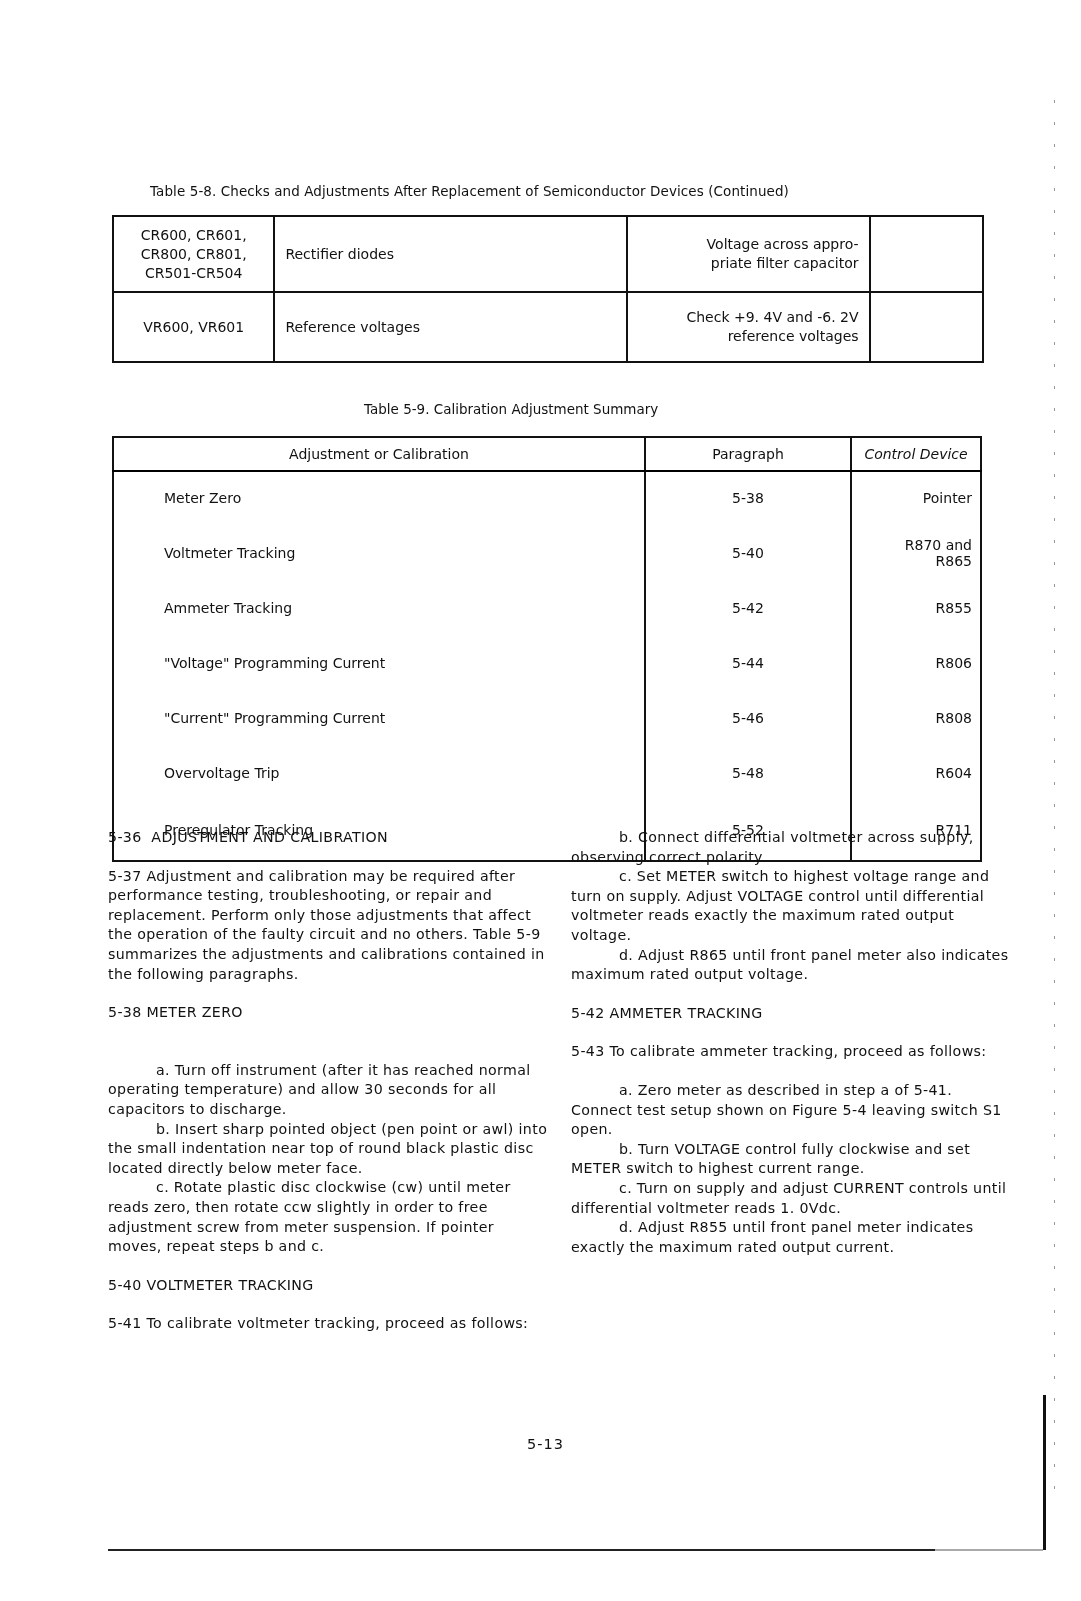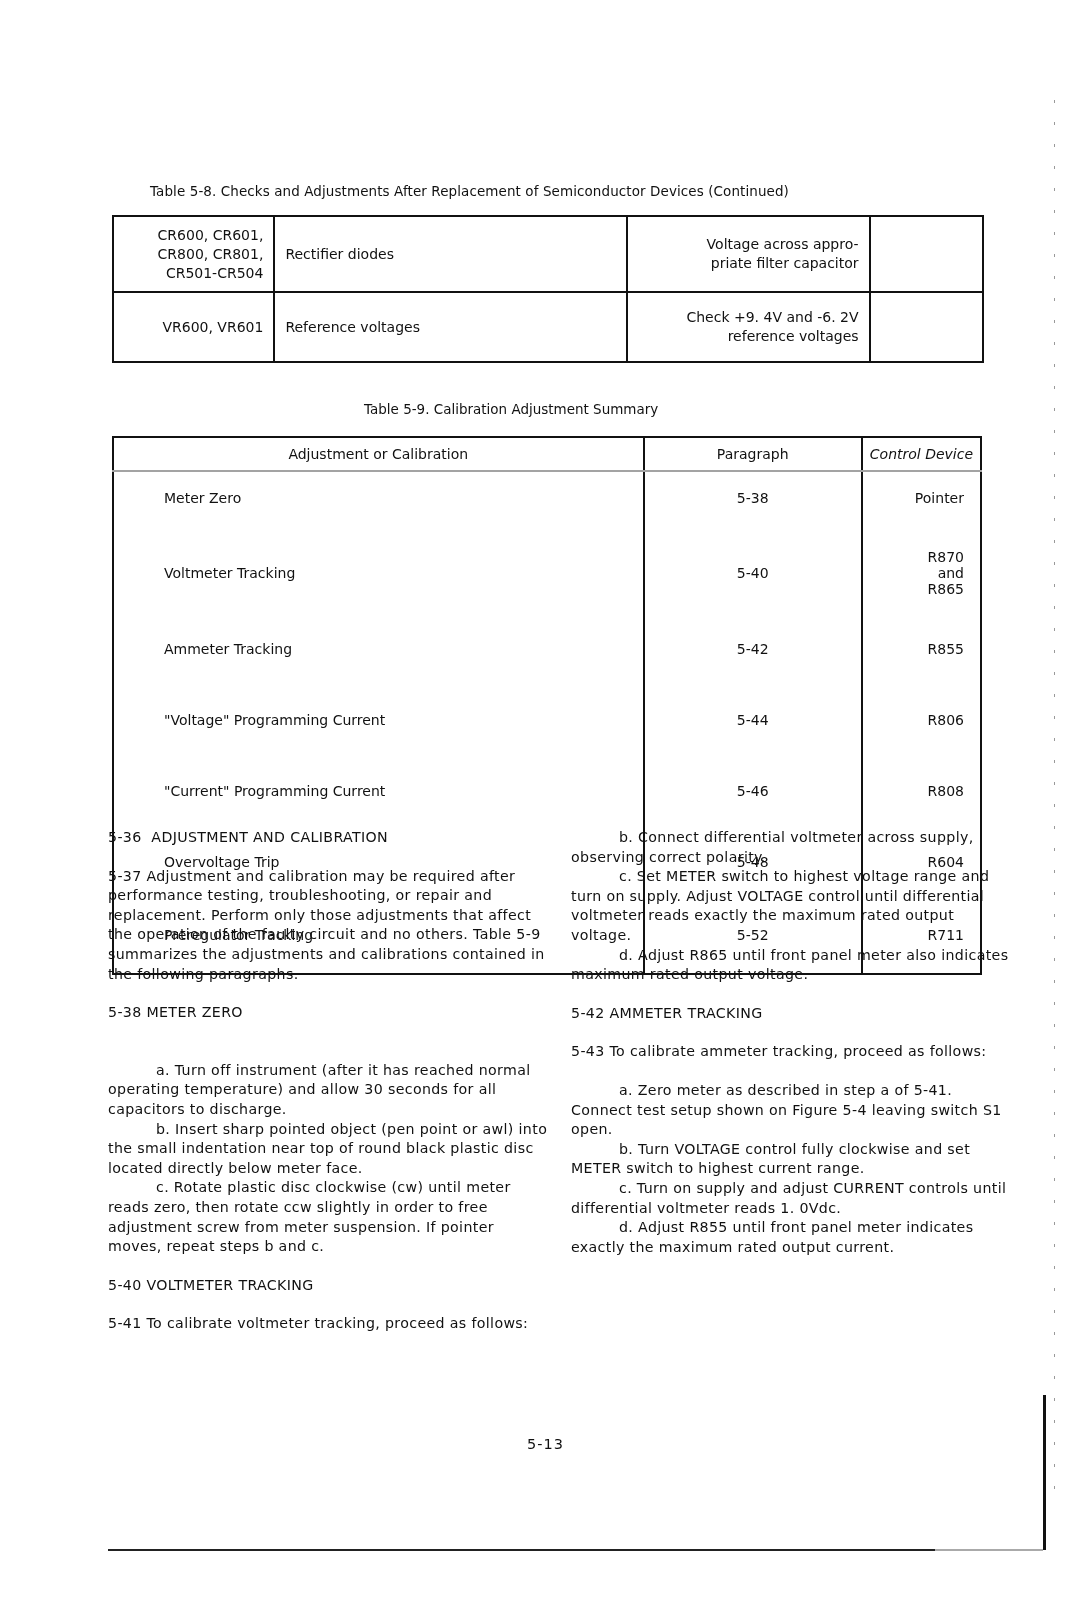--- a/index.html
+++ b/index.html
@@ -15,40 +15,40 @@
       transform: scaleX(0.93); transform-origin: left top;
     }
     table { border-collapse: collapse; }
     .t58 {
       left: 112px; top: 215px; width: 872px;
       font-size: 14px;
     }
     .t58 td { border: 2px solid #111; vertical-align: middle; padding: 0 10px; line-height: 19px; }
     .t58 tr.r1 td { height: 74px; }
     .t58 tr.r2 td { height: 68px; }
-    .t58 td.c1 { width: 140px; text-align: right; padding-right: 10px; }
+    .t58 td.c1 { width: 140px; text-align: center; padding-right: 10px; }
     .t58 td.c2 { width: 332px; }
     .t58 td.c3 { width: 222px; text-align: right; }
     .t58 td.c4 { width: 92px; }
 
     
     .t59-caption {
       left: 364px; top: 401px; font-size: 14.5px; white-space: nowrap;
       transform: scaleX(0.93); transform-origin: left top;
     }
     .t59 {
       left: 112px; top: 436px; width: 870px; font-size: 14px;
       border: 2px solid #111;
     }
     .t59 th {
-      font-weight: normal; height: 32px; border-bottom: 2px solid #a3a3a3;
+      font-weight: normal; height: 32px; border-bottom: 2px solid #000000;
       border-right: 2px solid #111; text-align: center; padding: 0;
     }
     .t59 th:last-child { border-right: none; font-style: italic; }
-    .t59 td { height: 39px; padding: 16px; border-right: 2px solid #111; }
+    .t59 td { height: 39px; padding: 8px; border-right: 2px solid #111; }
     .t59 td:last-child { border-right: none; text-align: right; }
     .t59 td.c1 { width: 472px; padding-left: 50px; }
     .t59 td.c2 { width: 188px; text-align: center; }
     .t59 td.c3 { padding-left: 52px; }
     .t59 tr.first td { padding-top: 6px; }
     .t59 tr.last td { height: 44px; }
 
     
     .col {
       font-size: 14.2px; line-height: 19.6px; letter-spacing: 0.35px;

